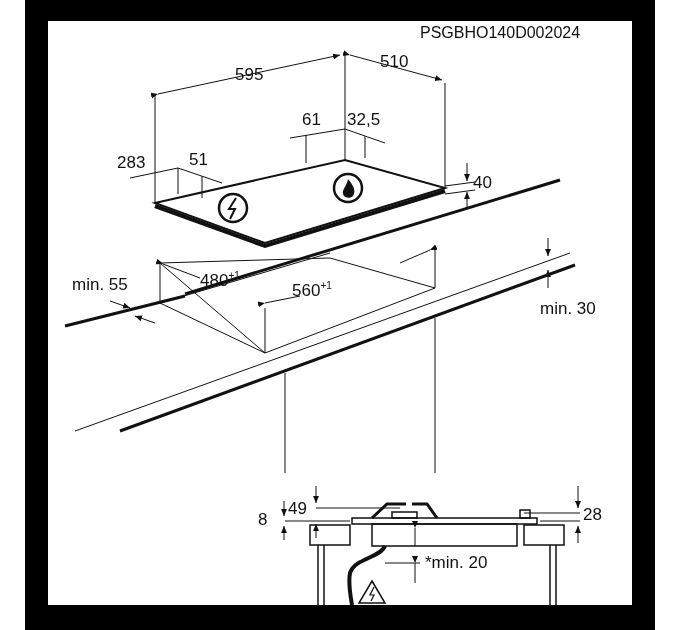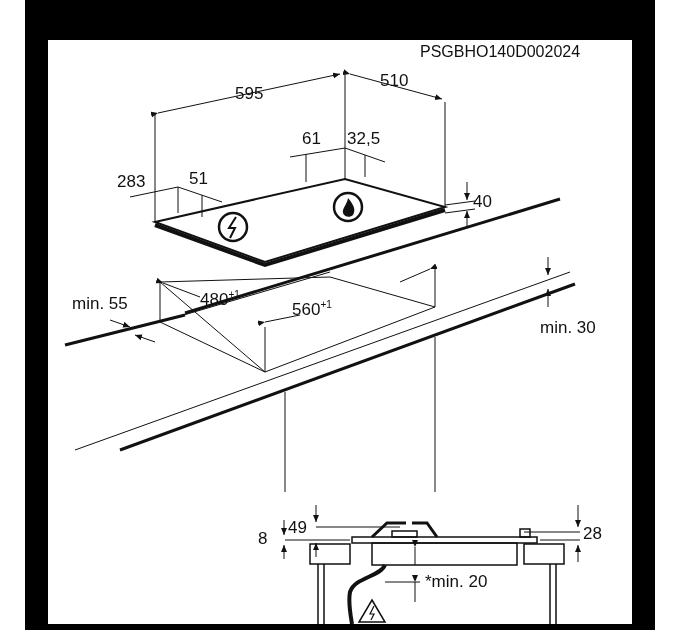--- a/index.html
+++ b/index.html
@@ -1,18 +1,18 @@
 <!DOCTYPE html>
 <html><head>
 <meta charset="utf-8">
 <style>
   html,body{margin:0;padding:0;background:#fff;}
   body{width:680px;height:630px;position:relative;overflow:hidden;font-family:"Liberation Sans",sans-serif;}
   #frame{position:absolute;left:25px;top:0;width:630px;height:630px;background:#000;}
-  #canvas{position:absolute;left:48px;top:40px;width:584px;height:584px;background:#fff;overflow:hidden;}
+  #canvas{position:absolute;left:48px;top:21px;width:584px;height:584px;background:#fff;overflow:hidden;}
   svg{position:absolute;left:0;top:0;}
   .lbl{font-family:"Liberation Sans",sans-serif;font-size:17px;fill:#111;}
   .sup{font-size:10px;}
   .code{font-size:16px;}
 </style>
 </head>
 <body>
 
 <div id="frame"></div>
 <div id="canvas">

